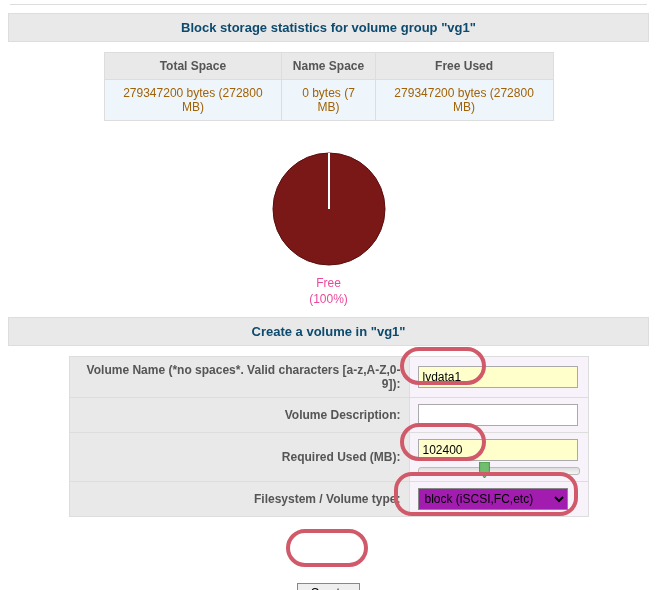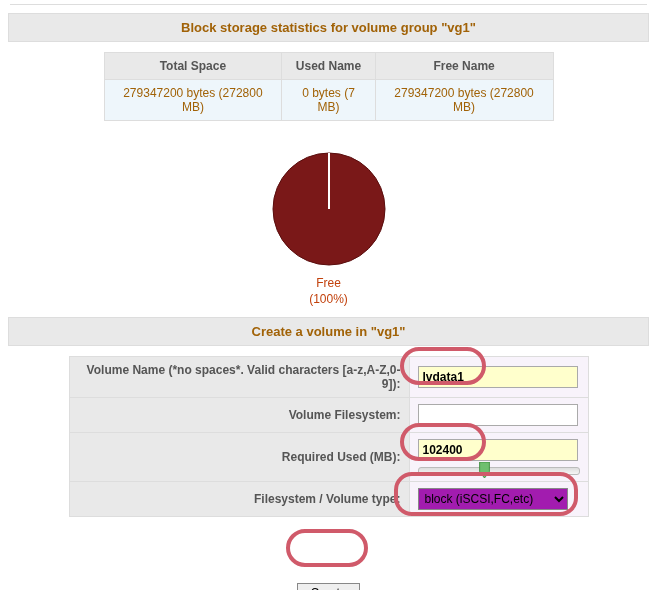--- a/index.html
+++ b/index.html
@@ -1,30 +1,30 @@
 <!DOCTYPE html>
 <html><head>
 <meta charset="utf-8">
 <style>
 html,body{margin:0;padding:0;font-family:Arial,Helvetica,sans-serif;font-size:13px;color:#444;background:#fff;}
 body{width:657px;}
 .hr{border-top:1px solid #ddd;margin:4px 10px 8px 10px;}
-.banner{background:#e9e9e9;border:1px solid #ddd;padding:6px 12px;text-align:center;font-weight:bold;color:#a16207;margin:0 8px 10px 8px;}
+.banner{background:#e9e9e9;border:1px solid #ddd;padding:6px 12px;text-align:center;font-weight:bold;color:#0c4a6e;margin:0 8px 10px 8px;}
 .stats-wrap{margin:0 auto;width:450px;}
 table.stats{border-collapse:collapse;width:100%;}
 table.stats th{background:#e9e9e9;border:1px solid #ddd;padding:6px 8px;font-weight:bold;color:#555;font-size:12px;margin-left:36px;}
 table.stats td{background:#eef6fb;border:1px solid #ddd;padding:6px 8px;text-align:center;color:#a16207;font-size:12px;}
 .pie-area{text-align:center;margin:28px 0 10px 0;}
 .pie{display:inline-block;}
-.pie-label{text-align:center;color:#c2410c;font-size:12px;margin-top:4px;line-height:1.3;}
+.pie-label{text-align:center;color:#ec4899;font-size:12px;margin-top:4px;line-height:1.3;}
 .form-table{border-collapse:collapse;width:520px;margin:8px auto;}
 .form-table td{border:1px solid #ddd;padding:6px 8px;vertical-align:middle;}
 .form-table td.lbl{background:#e9e9e9;color:#555;text-align:right;font-weight:bold;font-size:12px;width:340px;}
 .form-table td.fld{background:#f8f3fb;}
-input[type=text].yel{background:#ffffcc;border:1px solid #aaa;padding:2px 4px;font-size:12px;width:150px;height:16px;font-weight:bold;}
+input[type=text].yel{background:#ffffcc;border:1px solid #aaa;padding:2px 4px;font-size:12px;width:150px;height:16px;}
 input[type=text].plain{background:#fff;border:1px solid #aaa;padding:2px 4px;font-size:12px;width:150px;height:16px;}
 .slider-track{position:relative;width:160px;height:6px;background:linear-gradient(#ddd,#f5f5f5);border:1px solid #bbb;border-radius:3px;margin-top:6px;}
 .slider-thumb{position:absolute;top:-6px;left:60px;width:11px;height:16px;}
 select.vt{border:1px solid #888;font-size:12px;padding:1px 2px;width:150px;height:22px;background:#a21caf;}
 .create-row{text-align:center;padding:14px 0;}
 button.create{font-size:12px;padding:2px 12px;border:1px solid #888;background:#efefef;cursor:pointer;margin-top:44px;}
 
 .ann{position:absolute;border:4px solid #d05a6a;border-radius:22px;pointer-events:none;}
 .rel{position:relative;}
 svg.thumb path{fill:#6fbf6f;stroke:#3a8a3a;stroke-width:1;}
@@ -36,22 +36,22 @@
 
 <div class="banner">
   <span>Block storage statistics for volume group "vg1"</span>
 </div>
 
 <div class="stats-wrap">
 <table class="stats">
   <tbody>
         <tr>
     <th>Total Space</th>
-    <th>Used Name</th>
-    <th>Free Name</th>
+    <th>Name Space</th>
+    <th>Free Used</th>
   </tr>
   <tr>
     <td>279347200 bytes (272800 MB)</td>
     <td>0 bytes (7 MB)</td>
     <td>279347200 bytes (272800 MB)</td>
   </tr>
 </tbody>
     </table>
 </div>
 
@@ -76,21 +76,21 @@
 <table class="form-table">
   <tbody>
         <tr>
     <td class="lbl">Volume Name (*no spaces*. Valid characters [a-z,A-Z,0-9]):</td>
     <td class="fld rel">
       <input type="text" class="yel" value="lvdata1" style="">
       <div class="ann" style="left:-10px;top:-10px;width:78px;height:30px;"></div>
     </td>
   </tr>
   <tr>
-    <td class="lbl">Volume Filesystem:</td>
+    <td class="lbl">Volume Description:</td>
     <td class="fld">
       <input type="text" class="plain" value="" style="">
     </td>
   </tr>
   <tr>
     <td class="lbl">Required Used (MB):</td>
     <td class="fld rel">
       <input type="text" class="yel" value="102400" style="">
       <div class="slider-track">
         <svg class="slider-thumb thumb" width="11" height="18" viewBox="0 0 11 18">

